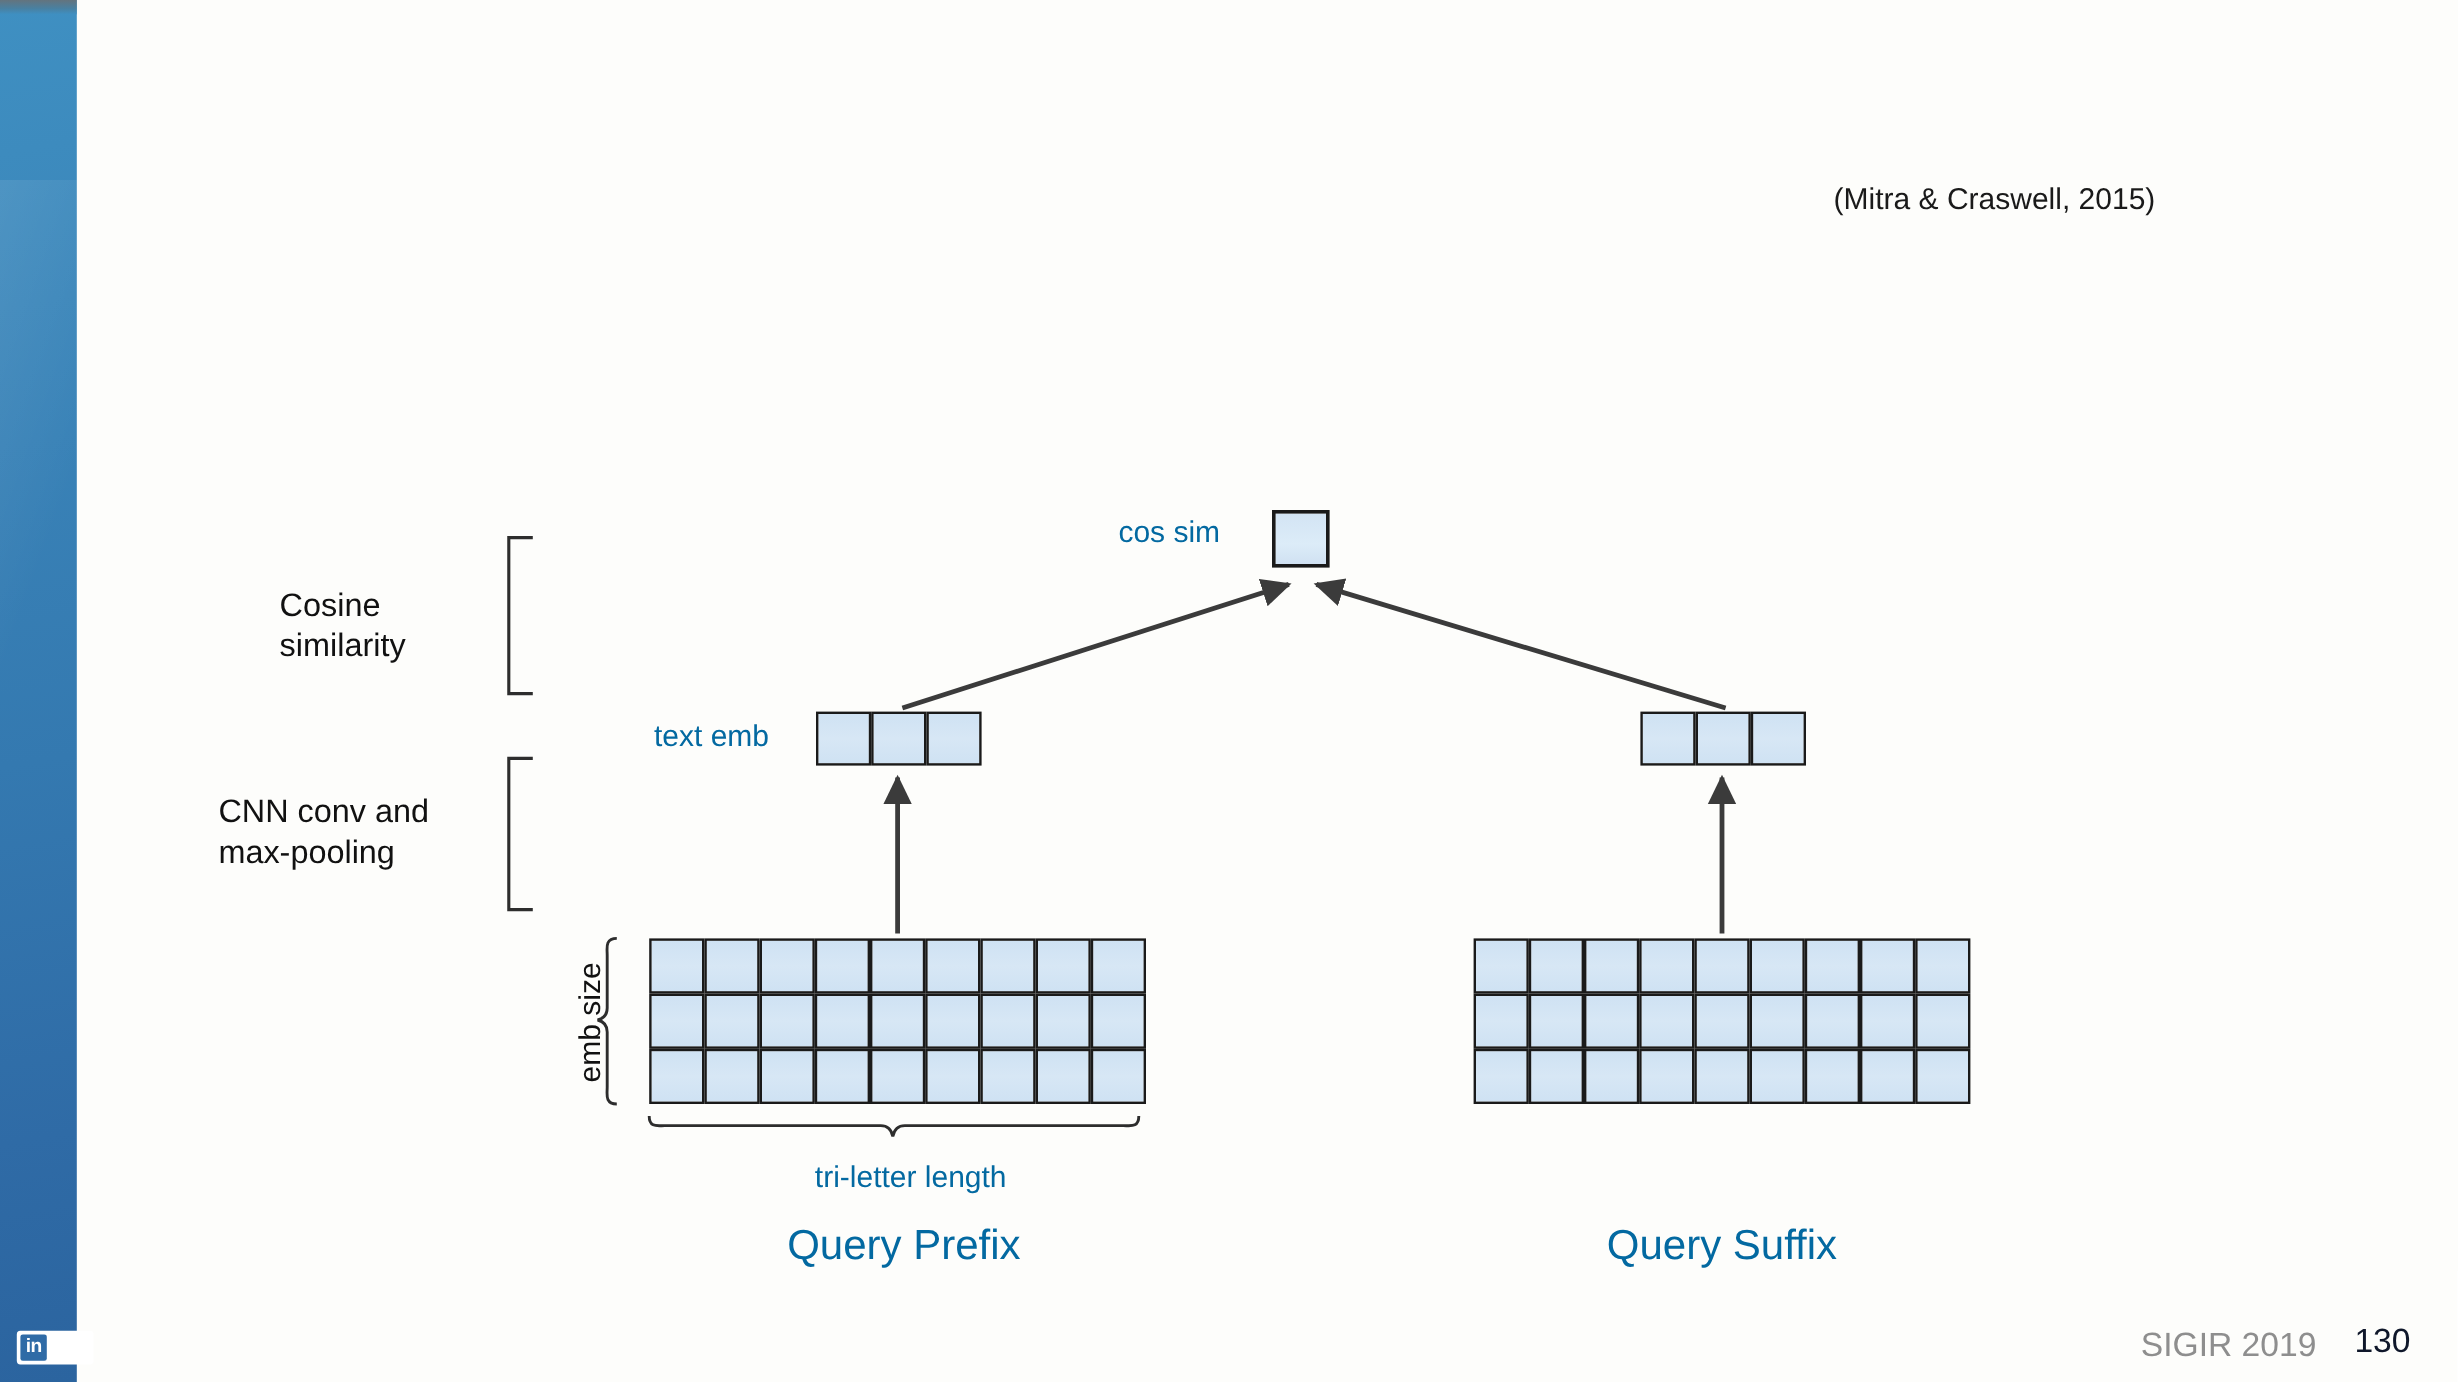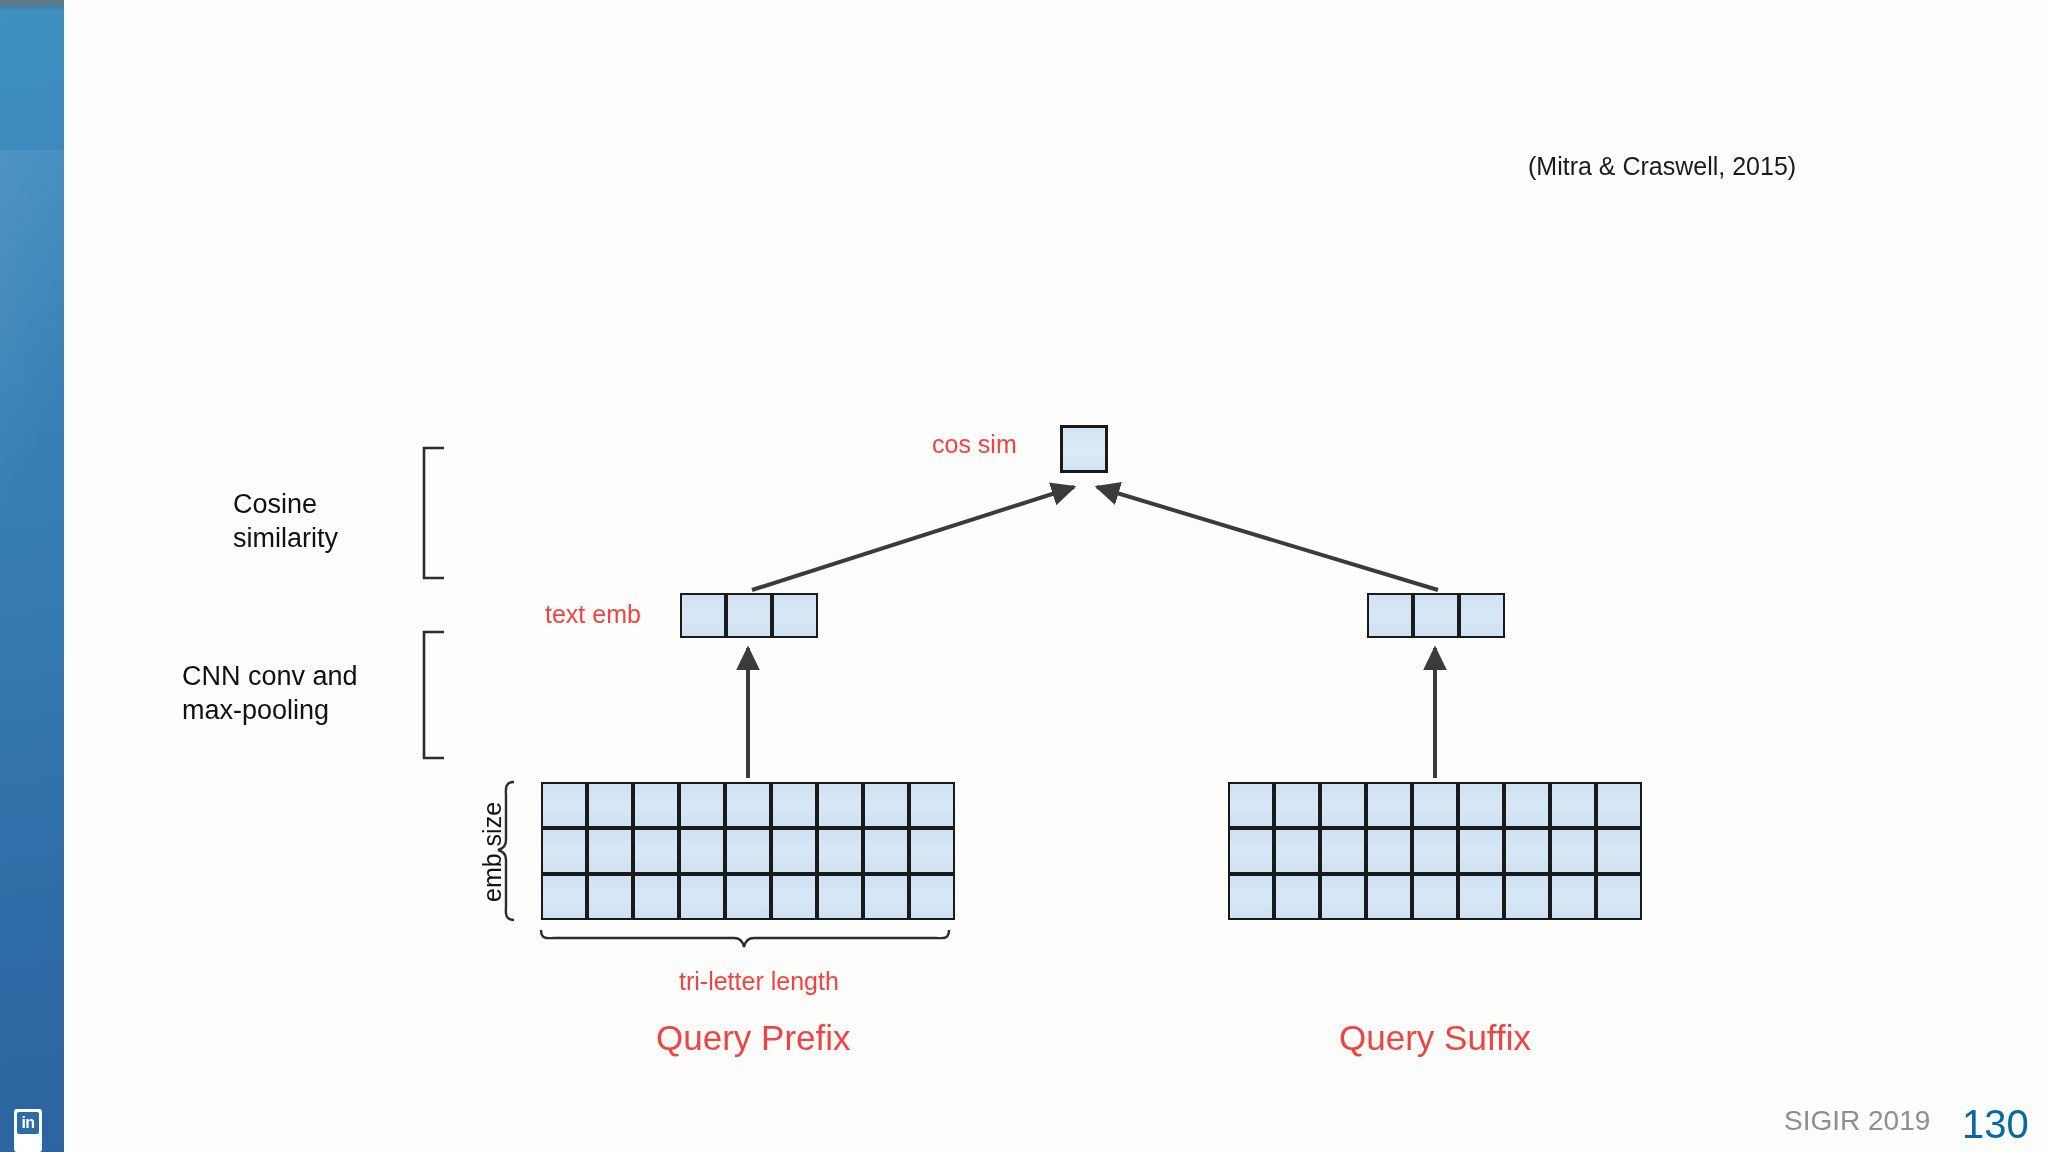--- a/index.html
+++ b/index.html
@@ -34,23 +34,24 @@
   .sidebar-sheen {
     position: absolute;
     left: 0; top: 150px;
     width: 64px; height: 420px;
     background: linear-gradient(110deg, rgba(255,255,255,0.09), rgba(255,255,255,0) 70%);
     pointer-events: none;
   }
   .linkedin-logo {
     position: absolute;
     left: 14px; top: 1109px;
-    width: 28px; height: 43px;
+    width: 28px; height: 28px;
     background: #ffffff;
     border-radius: 3px;
+    padding-left: 36px;
   }
   .linkedin-logo .li-inner {
     position: absolute;
     left: 3px; top: 3px;
     width: 22px; height: 22px;
     background: #2f6ba6;
     border-radius: 2px;
     color: #ffffff;
     font-family: "Liberation Sans", sans-serif;
     font-weight: bold;
@@ -112,21 +113,21 @@
   }
   .cos-box {
     position: absolute;
     box-sizing: border-box;
     background: linear-gradient(180deg, #d3e4f4 0%, #dcecf8 60%, #d0e1f2 100%);
     border: 3px solid #1a1a1a;
   }
   .diag-label {
     position: absolute;
     font-size: 25px;
-    color: #ef4444;
+    color: #0369a1;
     white-space: nowrap;
   }
   .diag-label.big {
     font-size: 35px;
   }
   .side-label {
     position: absolute;
     font-size: 27px;
     color: #111111;
     line-height: 34px;
@@ -154,22 +155,22 @@
     left: 1784px;
     top: 1105px;
     font-size: 28px;
     color: #8e8e8e;
     white-space: nowrap;
   }
   .footer-page {
     position: absolute;
     left: 1962px;
     top: 1102px;
-    font-size: 40px;
-    color: #0369a1;
+    font-size: 28px;
+    color: #0f172a;
     white-space: nowrap;
   }
 </style>
 </head>
 <body>
 
 <div class="slide">
 
   <div class="sidebar">
     <div class="sidebar-top-shade"></div>

